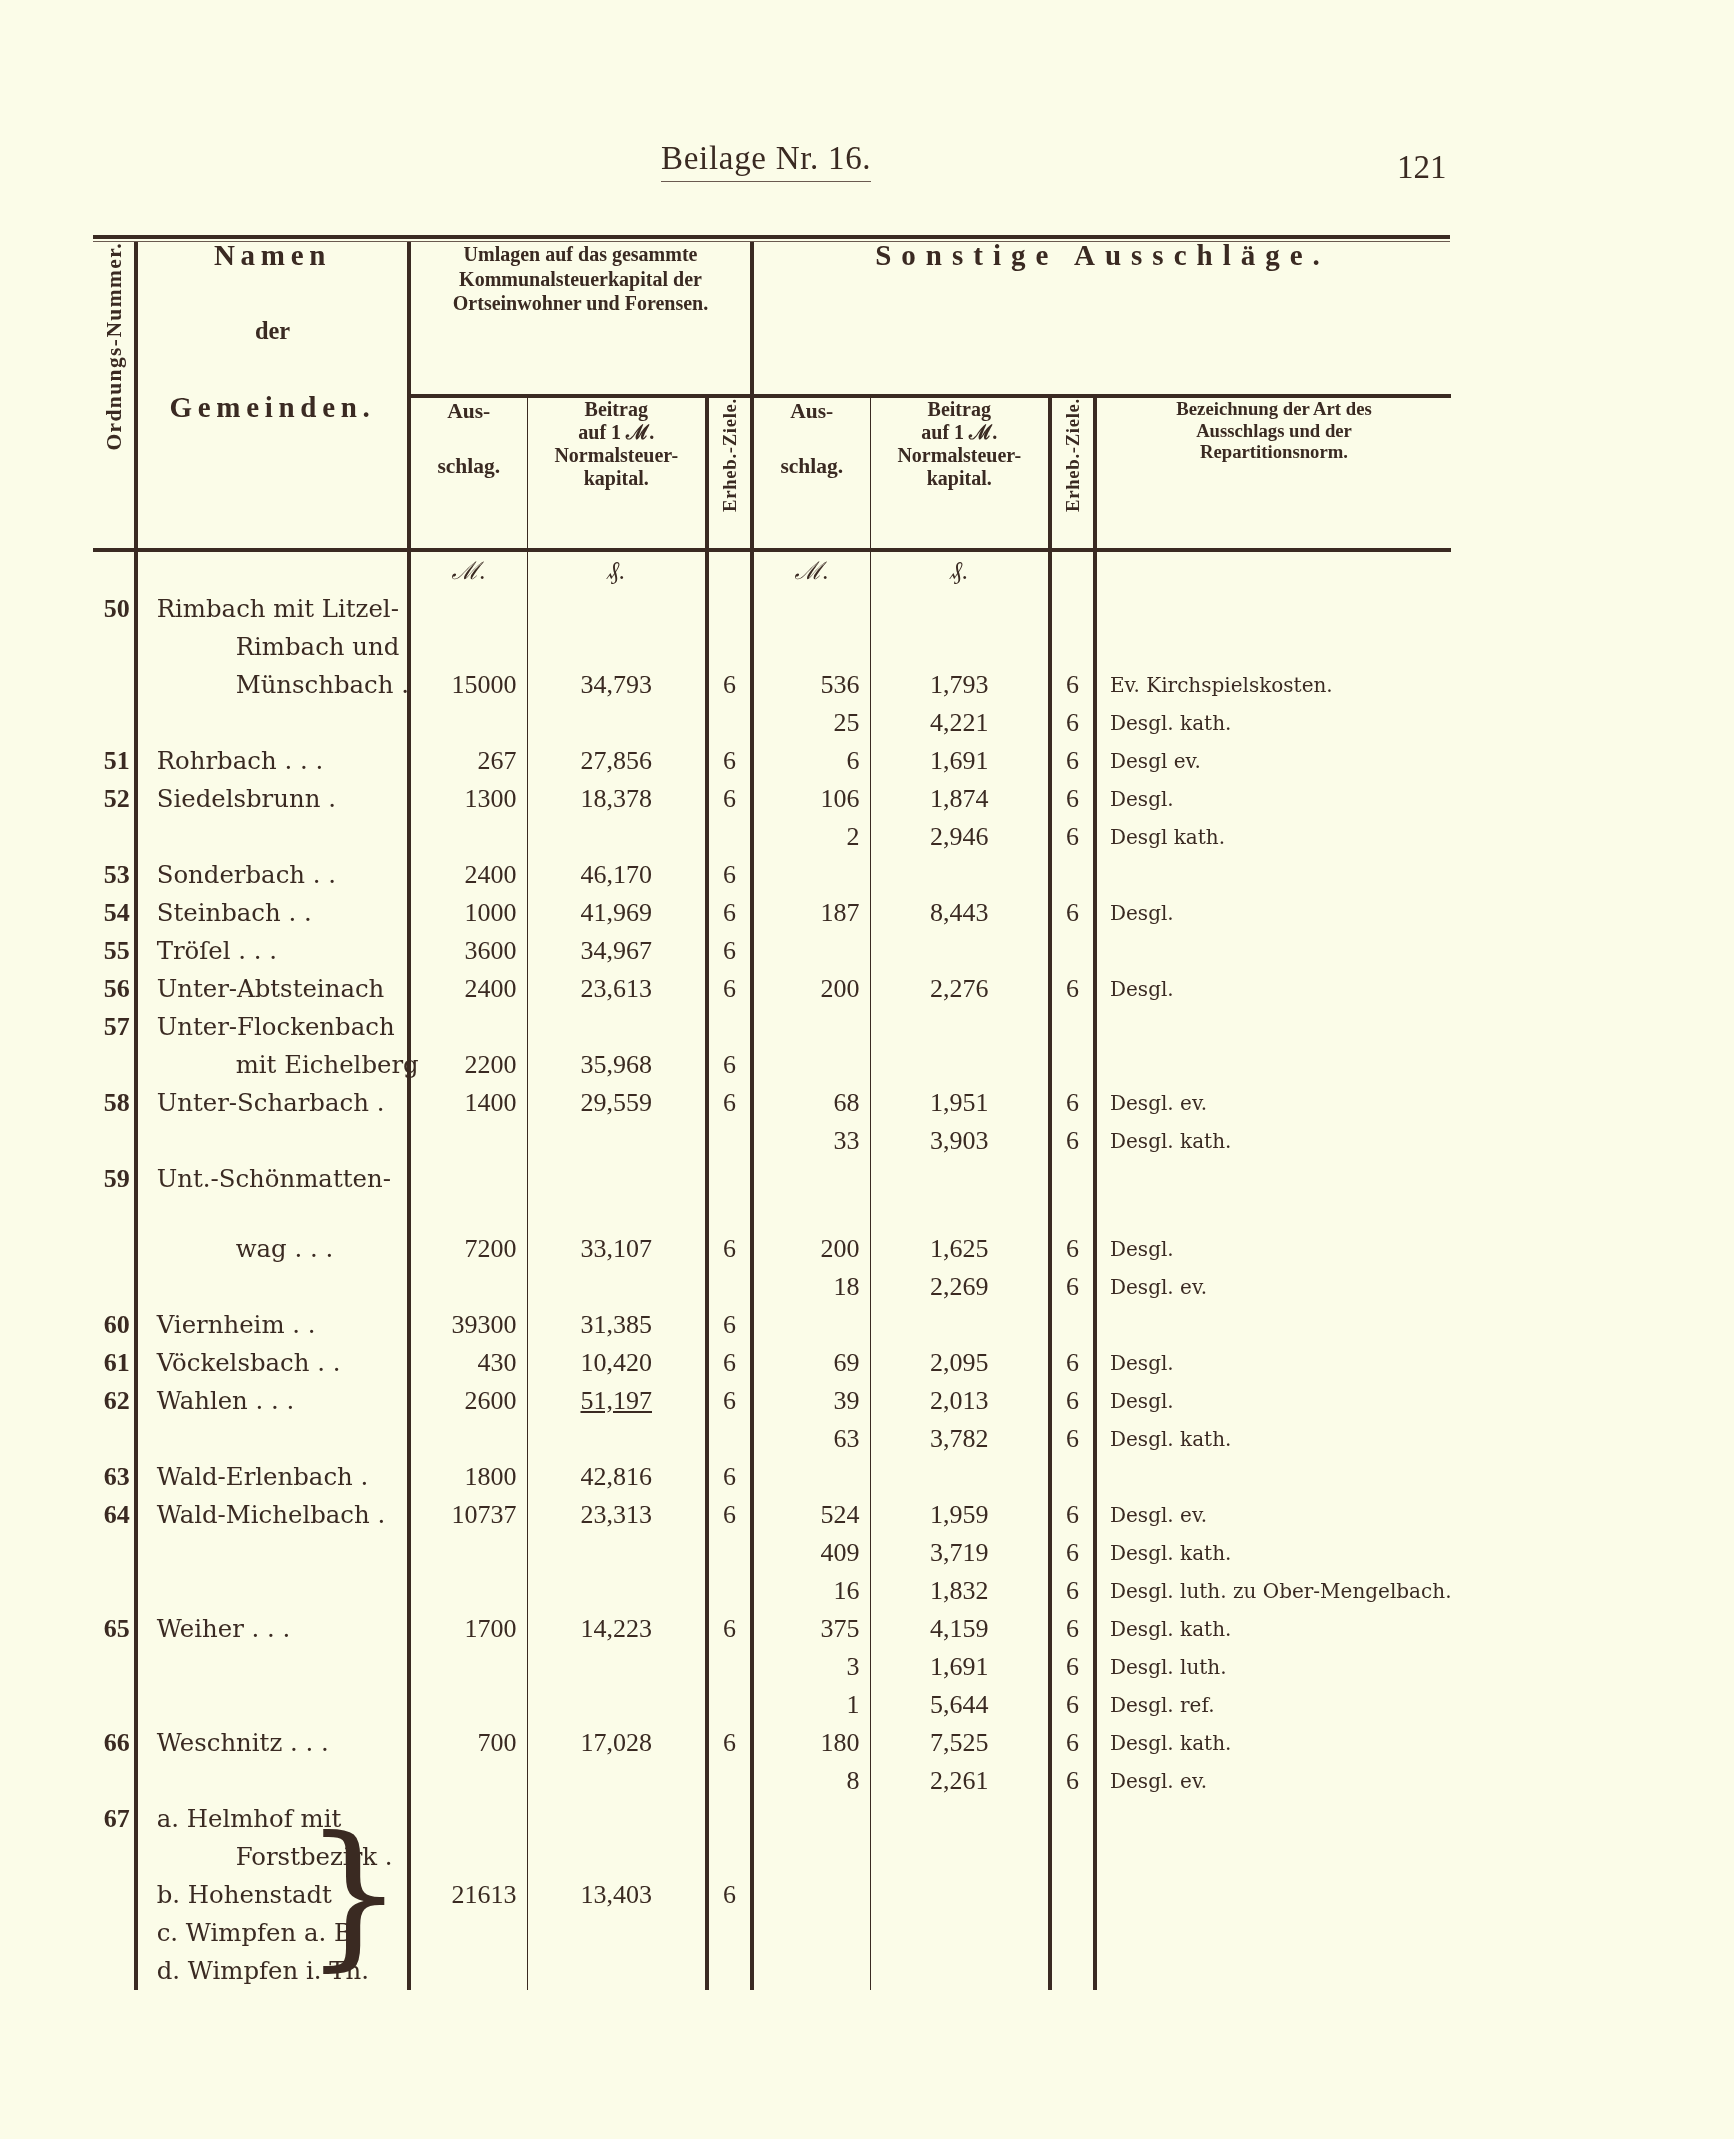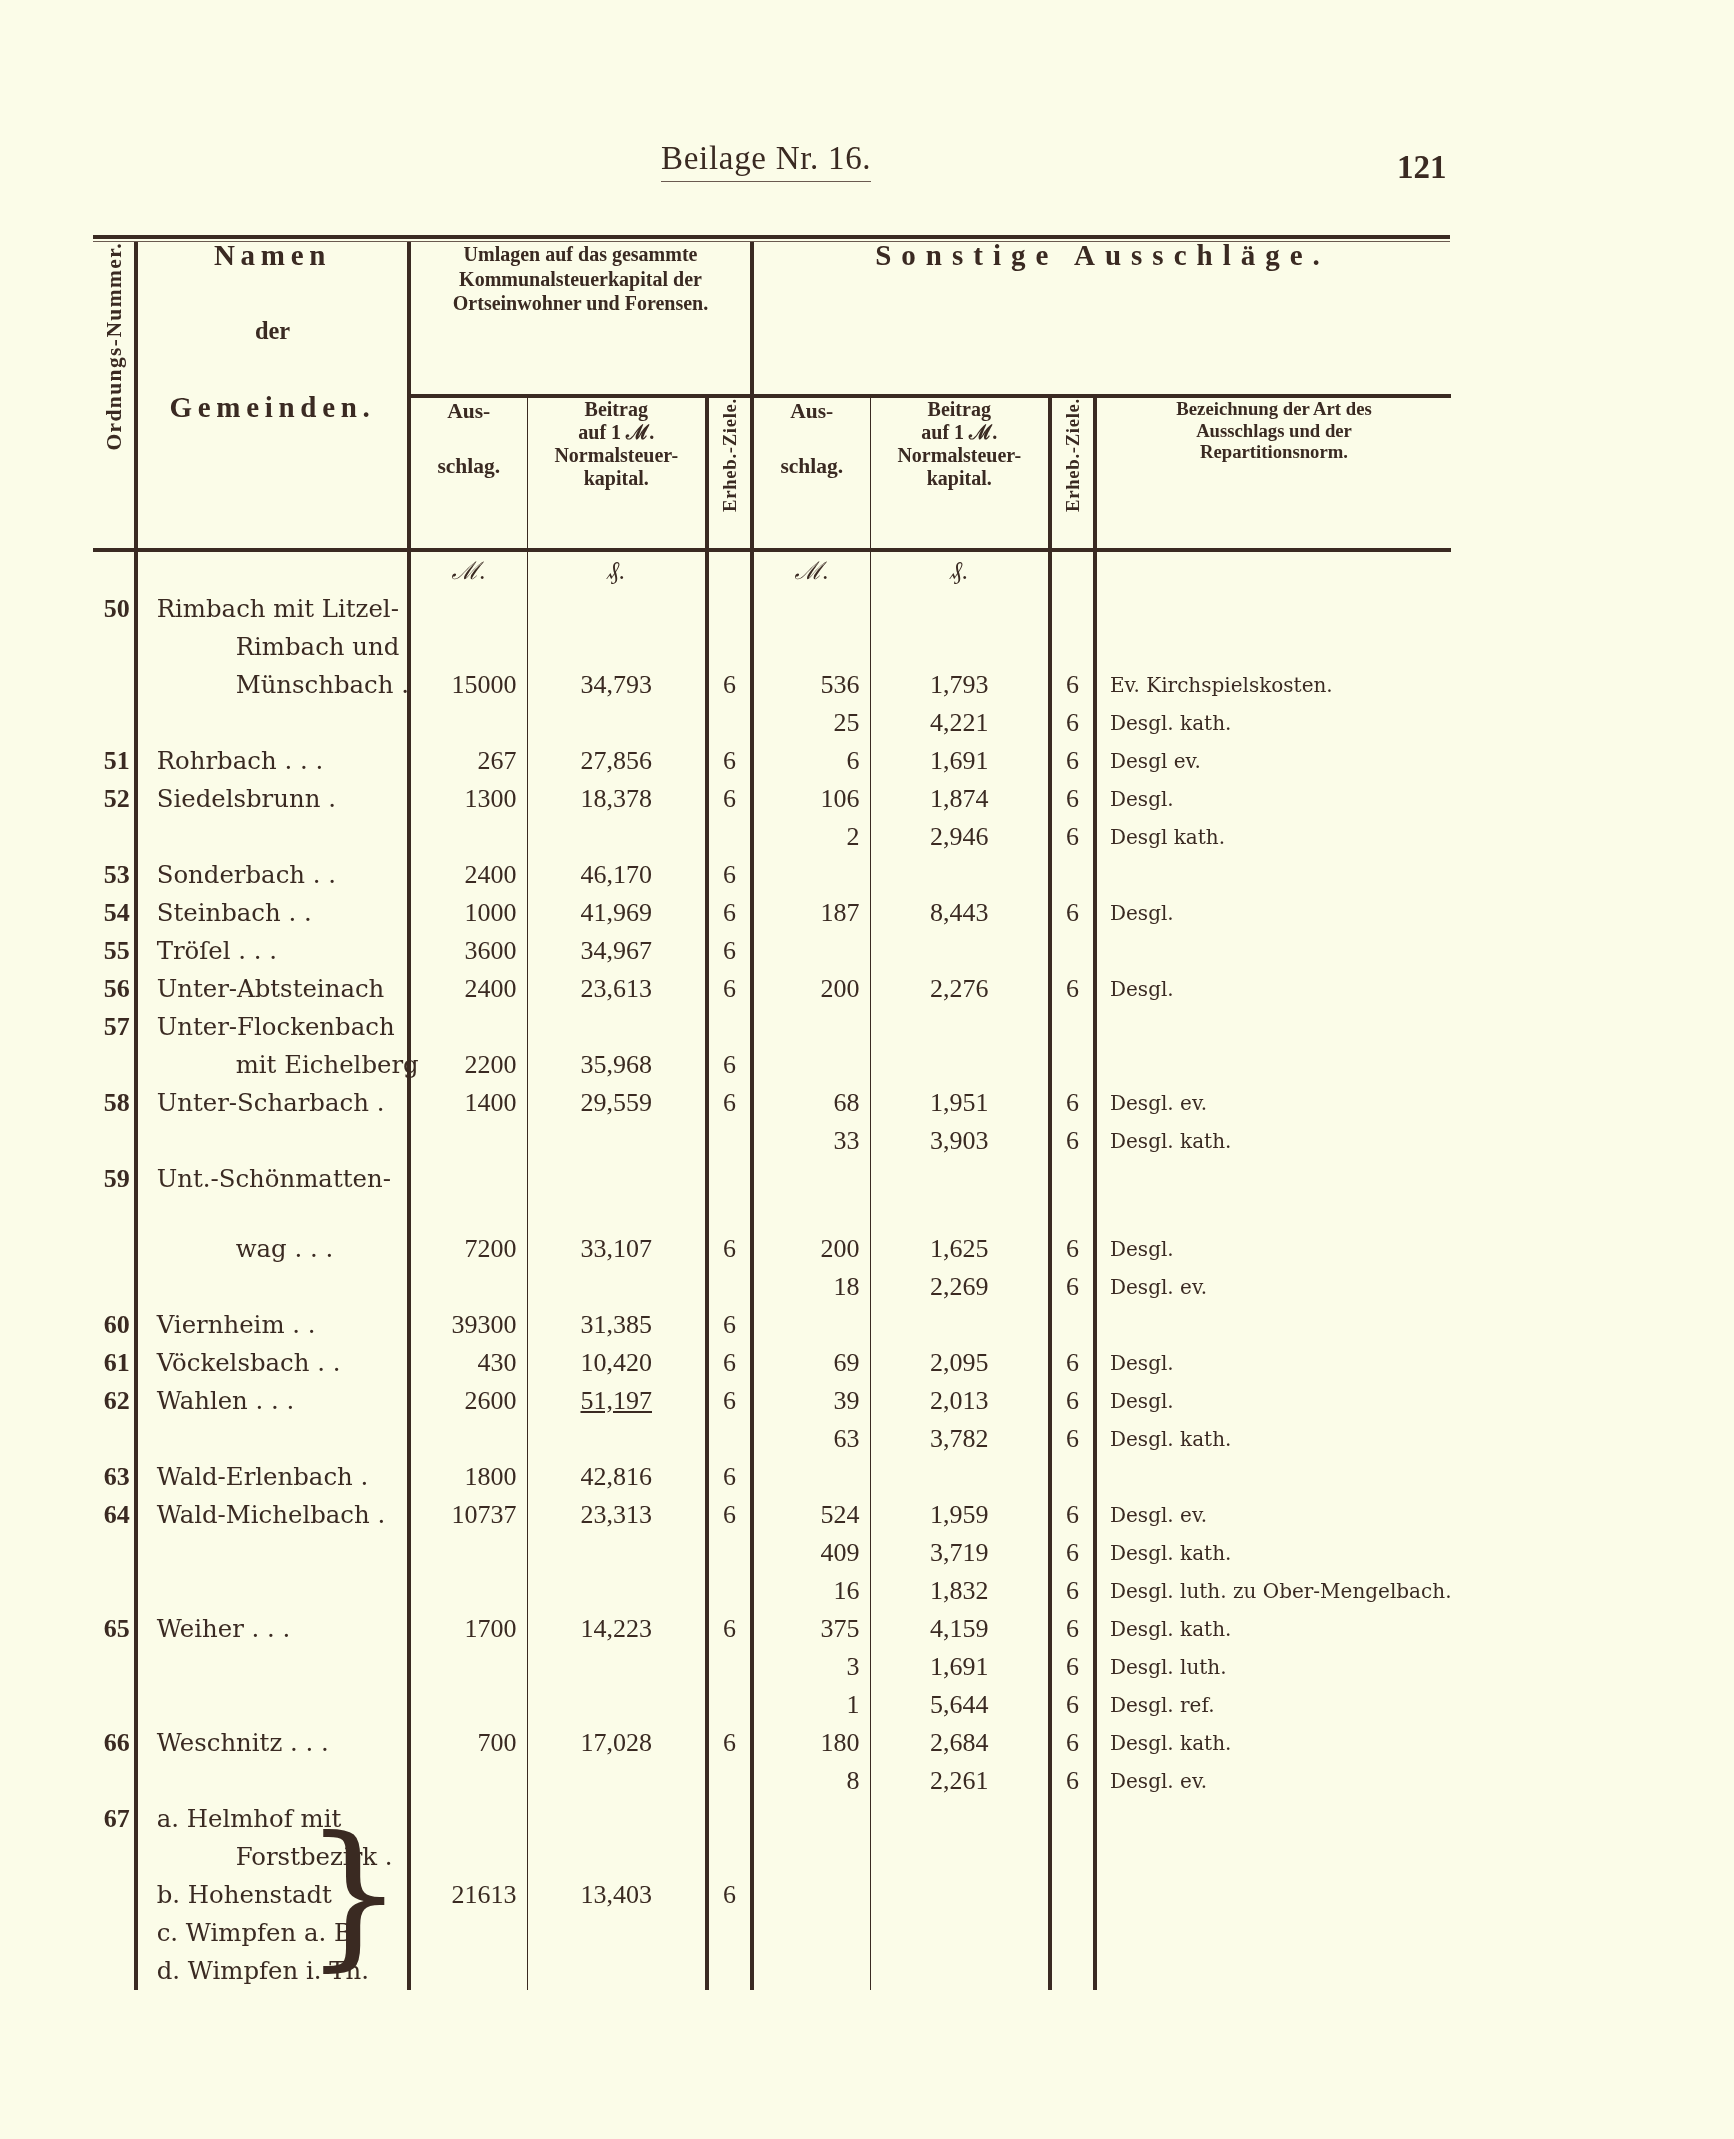--- a/index.html
+++ b/index.html
@@ -12,21 +12,21 @@
     overflow: hidden;
   }
   .page-header { position: absolute; top: 140px; left: 0; width: 1735px; height: 57px; }
   .page-title {
     position: absolute; left: 661px; top: 0;
     font-size: 33px; font-family: "Liberation Serif", serif; letter-spacing: 0.7px;
     border-bottom: 1.4px solid #6a5a50; padding-bottom: 4.3px;
   }
   .page-number {
     position: absolute; left: 1397px; top: 8.6px;
-    font-size: 33px; font-weight: bold; font-family: "Liberation Serif", serif;
+    font-size: 33px; font-weight: normal; font-family: "Liberation Serif", serif;
   }
 
   .table-wrap { position: absolute; left: 93px; top: 235px; width: 1357px; }
   table.main { border-collapse: collapse; width: 1357px; table-layout: fixed; }
   table.main td, table.main th { padding: 0; vertical-align: top; }
 
   .top-rule { border-top: 4.3px solid #3a2a22; height: 0; width: 1357px; }
   .top-rule2 { border-top: 1.4px solid #6a5a50; height: 0; width: 1357px; margin-top: 2.2px; }
 
   thead th {
@@ -463,21 +463,21 @@
         </tr>
         <tr>
           <td class="nr" style="vertical-align: top;">66</td>
           <td class="vl-thick name">
             <span style="display: block;">Weschnitz . . .</span>
           </td>
           <td class="vl-thick num" style="vertical-align: bottom;">700</td>
           <td class="vl-thin center" style="vertical-align: bottom;">17,028</td>
           <td class="vl-thick center" style="vertical-align: bottom;">6</td>
           <td class="vl-thick num" style="vertical-align: bottom;">180</td>
-          <td class="vl-thin center" style="vertical-align: bottom;">2,684</td>
+          <td class="vl-thin center" style="vertical-align: bottom;">7,525</td>
           <td class="vl-thick center" style="vertical-align: bottom;">6</td>
           <td class="vl-thick desc" style="vertical-align: bottom;">Desgl. kath.</td>
         </tr>
         <tr>
           <td class="nr" style="vertical-align: top;"></td>
           <td class="vl-thick name"></td>
           <td class="vl-thick num" style="vertical-align: bottom;"></td>
           <td class="vl-thin center" style="vertical-align: bottom;"></td>
           <td class="vl-thick center" style="vertical-align: bottom;"></td>
           <td class="vl-thick num" style="vertical-align: bottom;">8</td>

